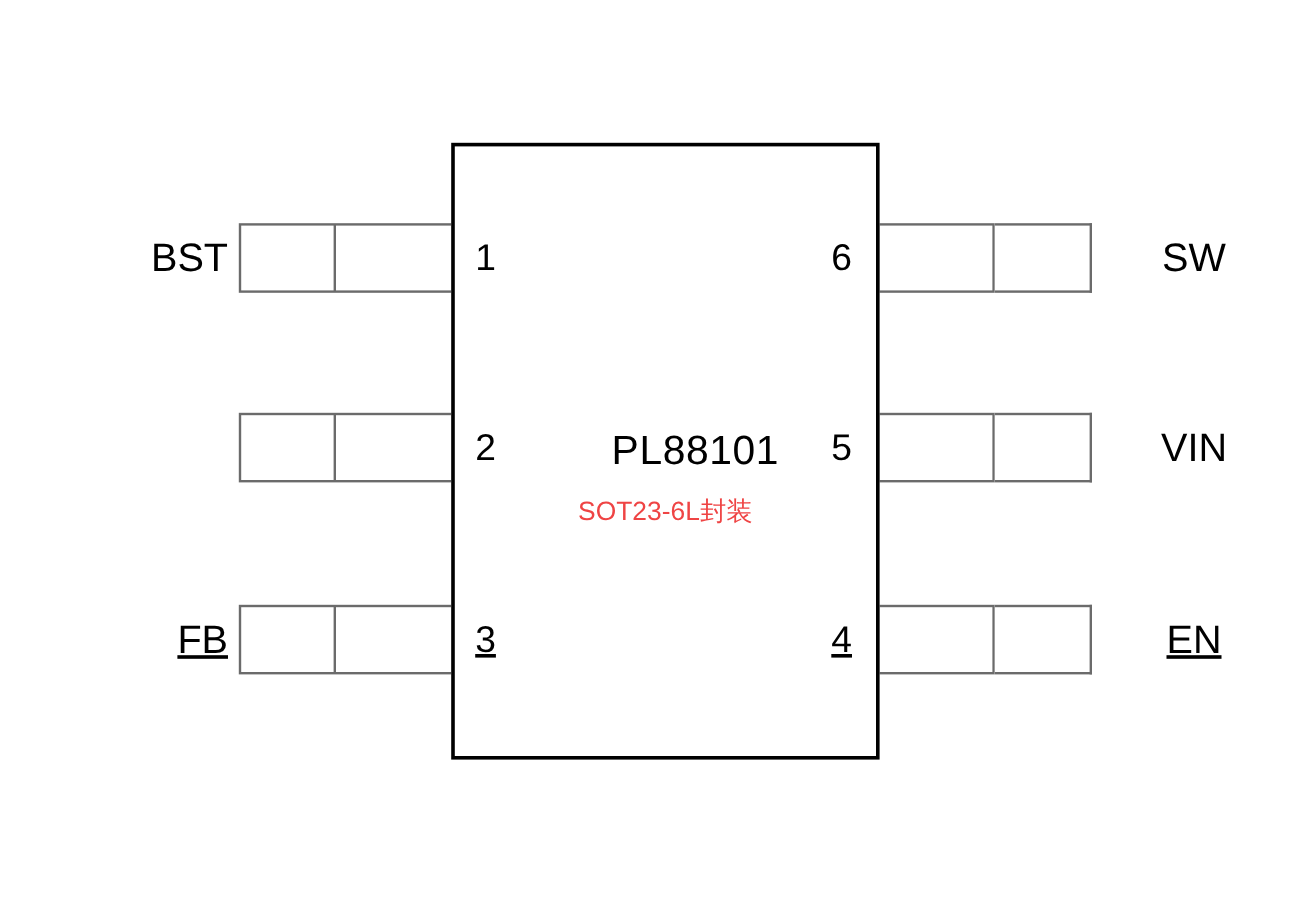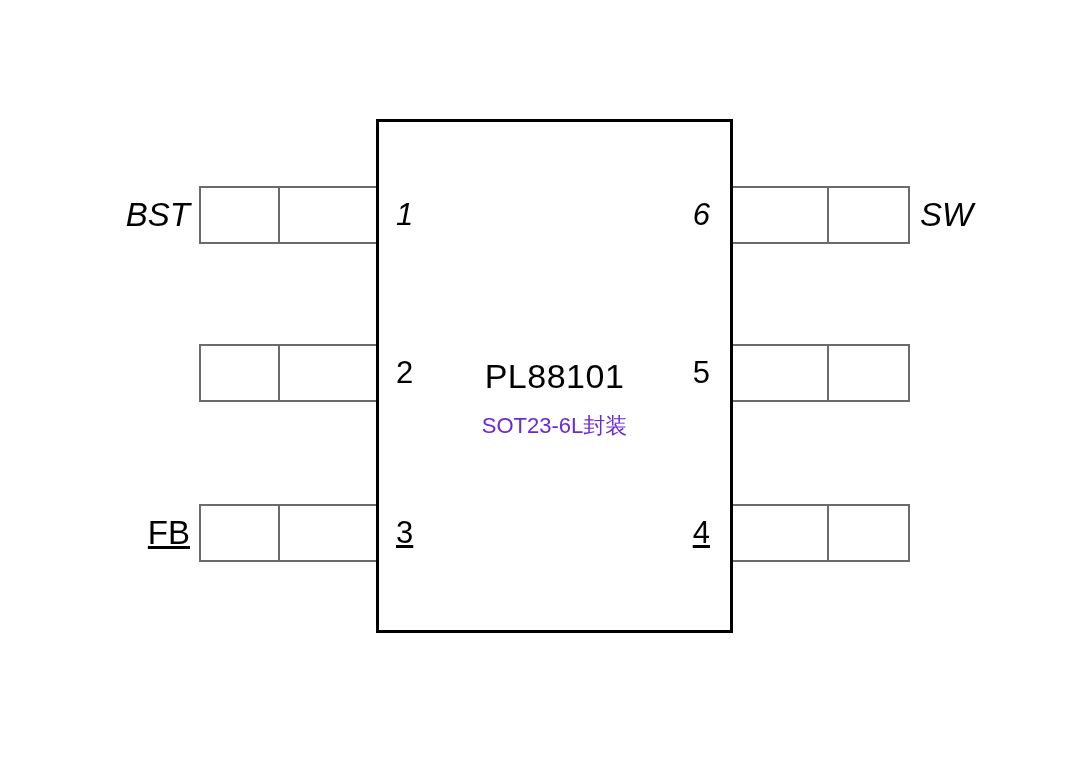--- a/index.html
+++ b/index.html
@@ -38,30 +38,31 @@
     position: absolute;
     left: 376px;
     top: 356px;
     width: 357px;
     text-align: center;
     font-size: 34px;
     line-height: 40px;
     letter-spacing: 0.5px;
     color: #000000;
     white-space: nowrap;
+    padding-left: 25px;
   }
   .package-name {
     position: absolute;
     left: 376px;
     top: 412px;
     width: 357px;
     text-align: center;
     font-size: 22px;
     line-height: 28px;
-    color: #6d28d9;
+    color: #ef4444;
     white-space: nowrap;
   }
 
   
   .pin {
     position: absolute;
     height: 58px;
     display: flex;
     box-sizing: border-box;
   }
@@ -79,42 +80,42 @@
   .pin.left .seg-inner { width: 98px; border-left: none; }
 
   .pin.right {
     left: 731px;
     width: 179px;
   }
   .pin.right .seg-inner { width: 98px; }
   .pin.right .seg-outer { width: 81px; border-left: none; }
 
   
-  .row-1 { top: 186px; font-style: italic; }
+  .row-1 { top: 186px; }
   .row-2 { top: 344px; }
   .row-3 { top: 504px; text-decoration: underline; }
 
   
   .pin-label {
     position: absolute;
     font-size: 33px;
     line-height: 58px;
     height: 58px;
     color: #000000;
     white-space: nowrap;
   }
   .pin-label.left {
     left: 20px;
     width: 170px;
     text-align: right;
   }
   .pin-label.right {
     left: 920px;
     width: 150px;
-    text-align: left;
+    text-align: center;
   }
 
   
   .pin-number {
     position: absolute;
     font-size: 31px;
     line-height: 58px;
     height: 58px;
     color: #000000;
     white-space: nowrap;
@@ -171,14 +172,16 @@
   <div class="pin-number left row-3">3</div>
 
   <div class="pin-number right row-1">6</div>
   <div class="pin-number right row-2">5</div>
   <div class="pin-number right row-3">4</div>
 
   <div class="pin-label left row-1">BST</div>
   <div class="pin-label left row-3">FB</div>
 
   <div class="pin-label right row-1">SW</div>
+  <div class="pin-label right row-2">VIN</div>
+  <div class="pin-label right row-3">EN</div>
 
 </div>
 
 </body></html>

